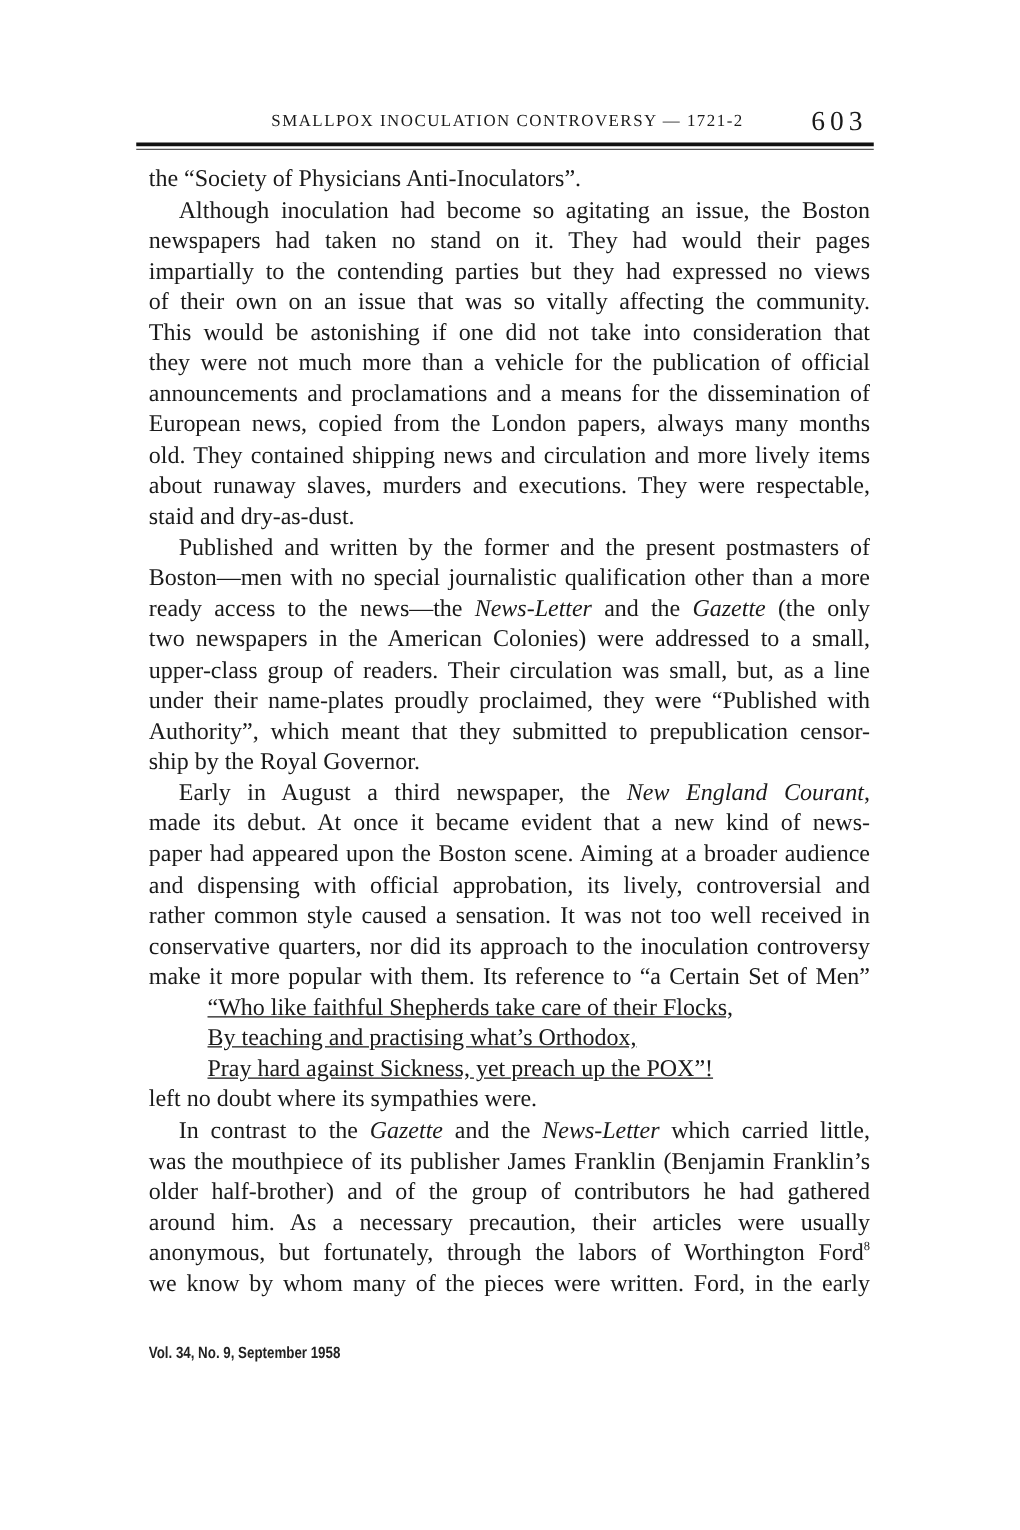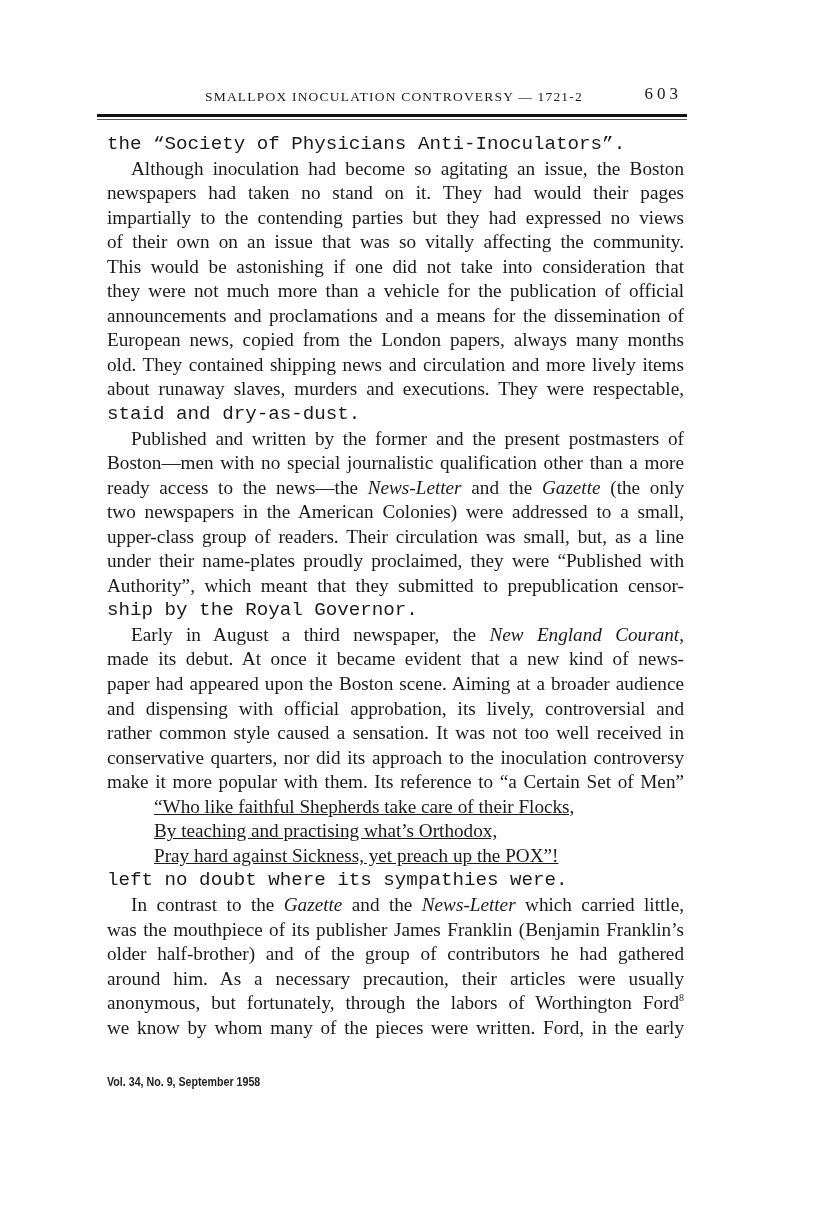--- a/index.html
+++ b/index.html
@@ -9,21 +9,21 @@
     }
     body {
       width: 816px;
       height: 1224px;
       position: relative;
       overflow: hidden;
       color: #1a1a1a;
     }
     .page {
       position: absolute;
-      left: 4px; top: 0;
+      left: 16px; top: 0;
       width: 772px;
       height: 1224px;
     }
     .running-head {
       position: absolute;
       left: 103px;
       top: 86px;
       width: 577px;
       height: 24px;
       font-family: "Liberation Serif", "DejaVu Serif", serif;
@@ -34,21 +34,21 @@
       top: 3px;
       font-size: 13.5px;
       letter-spacing: 1.2px;
       text-transform: uppercase;
       white-space: nowrap;
     }
     .page-number {
       position: absolute;
       right: 2px;
       top: -2px;
-      font-size: 17px;
+      font-size: 22px;
       letter-spacing: 4px;
     }
     .rule-thick {
       position: absolute;
       left: 93px;
       top: 114px;
       width: 590px;
       height: 3px;
       background: #111;
     }
@@ -71,21 +71,20 @@
       text-align: justify;
     }
     .line {
       display: block;
       text-align: justify;
       text-align-last: justify;
       white-space: nowrap;
     }
     .line.last {
       text-align-last: left;
-      font-family: Liberation Mono, monospace;
     }
     .line.indent {
       padding-left: 24px;
     }
     .verse {
       display: block;
       padding-left: 47px;
       text-align-last: left;
       white-space: nowrap;
       text-decoration: underline;

